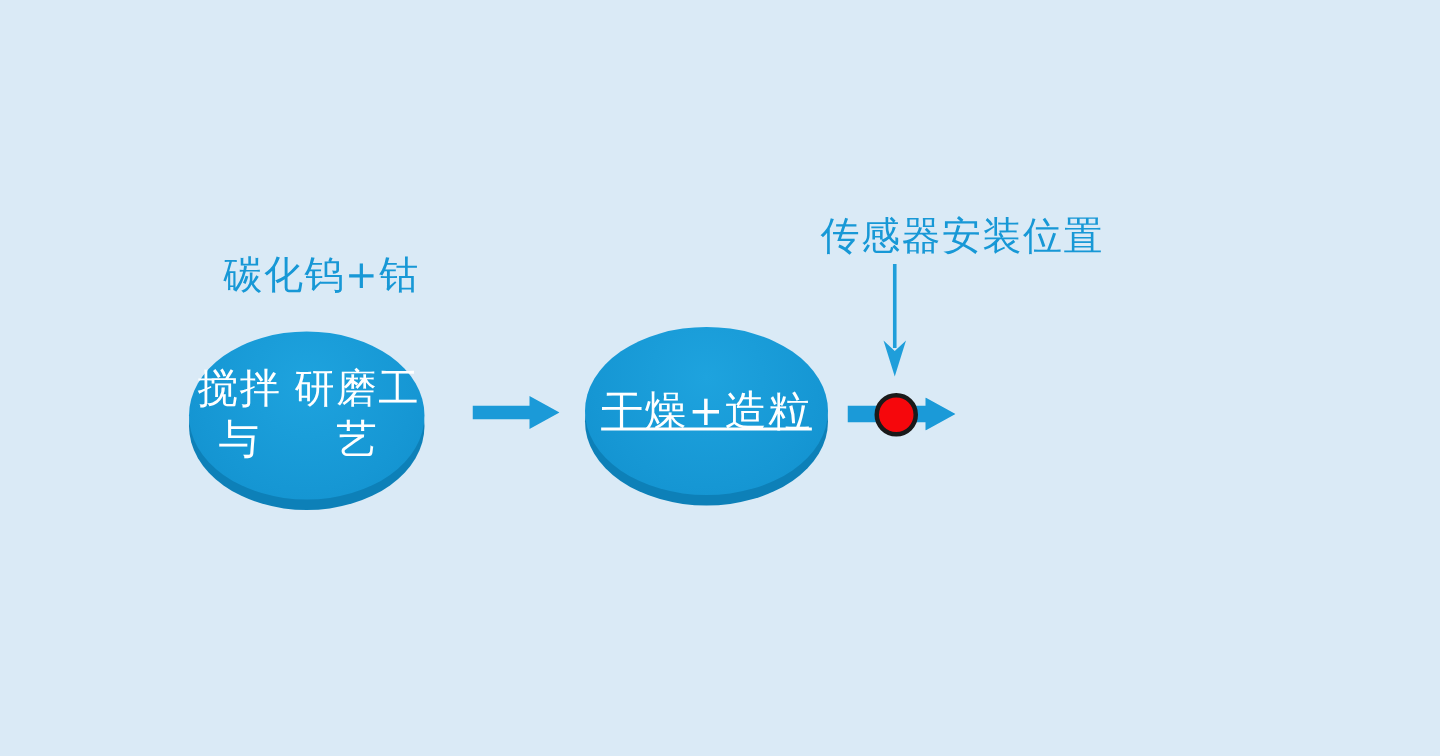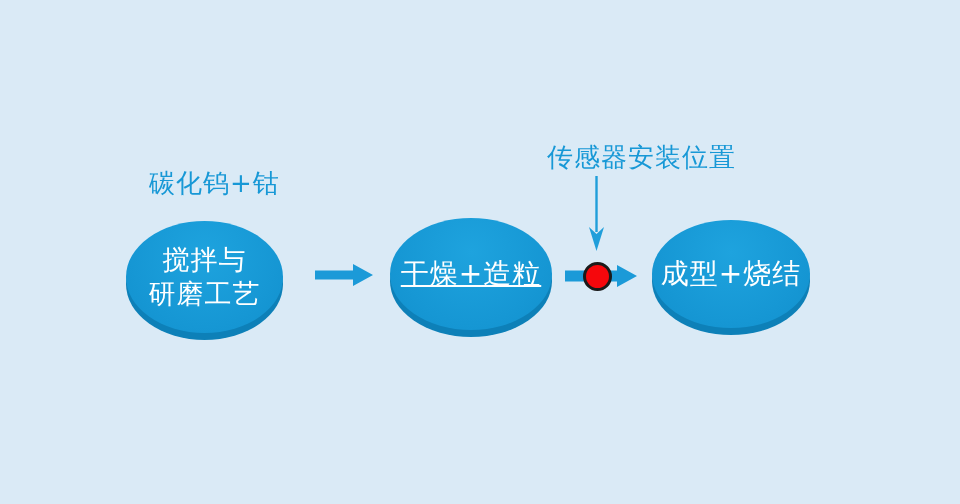--- a/index.html
+++ b/index.html
@@ -47,21 +47,21 @@
     border-radius: 50%;
     background: radial-gradient(ellipse at 50% 30%, #1ea3de 0%, #1697d4 65%, #1190cd 100%);
   }
   .node-label {
     position: absolute;
     left: 0;
     top: 0;
     width: 100%;
     height: 100%;
     display: flex;
-    flex-direction: column;
+    flex-direction: row;
     align-items: center;
     justify-content: center;
     color: #ffffff;
     text-align: center;
     letter-spacing: 1px;
     z-index: 2;
   }
   .node1 { left: 126px; top: 221px; width: 157px; height: 119px; }
   .node1 .node-back, .node1 .node-front { height: 112px; }
   .node1 .node-label { height: 112px; font-size: 27px; line-height: 34px; }
@@ -134,22 +134,15 @@
       <span>干燥+造粒</span>
     </div>
   </div>
 
   <svg class="h-arrow h-arrow-2" width="72" height="22" viewBox="0 0 72 22">
     <polygon points="0,5.5 52,5.5 52,0 72,11 52,22 52,16.5 0,16.5" fill="#1b9ad8"></polygon>
   </svg>
 
   <div class="sensor-marker"></div>
 
-  <div class="node node3">
-    <div class="node-back"></div>
-    <div class="node-front"></div>
-    <div class="node-label">
-      <span>成型+烧结</span>
-    </div>
-  </div>
 
 
 </div>
 
 </body></html>

